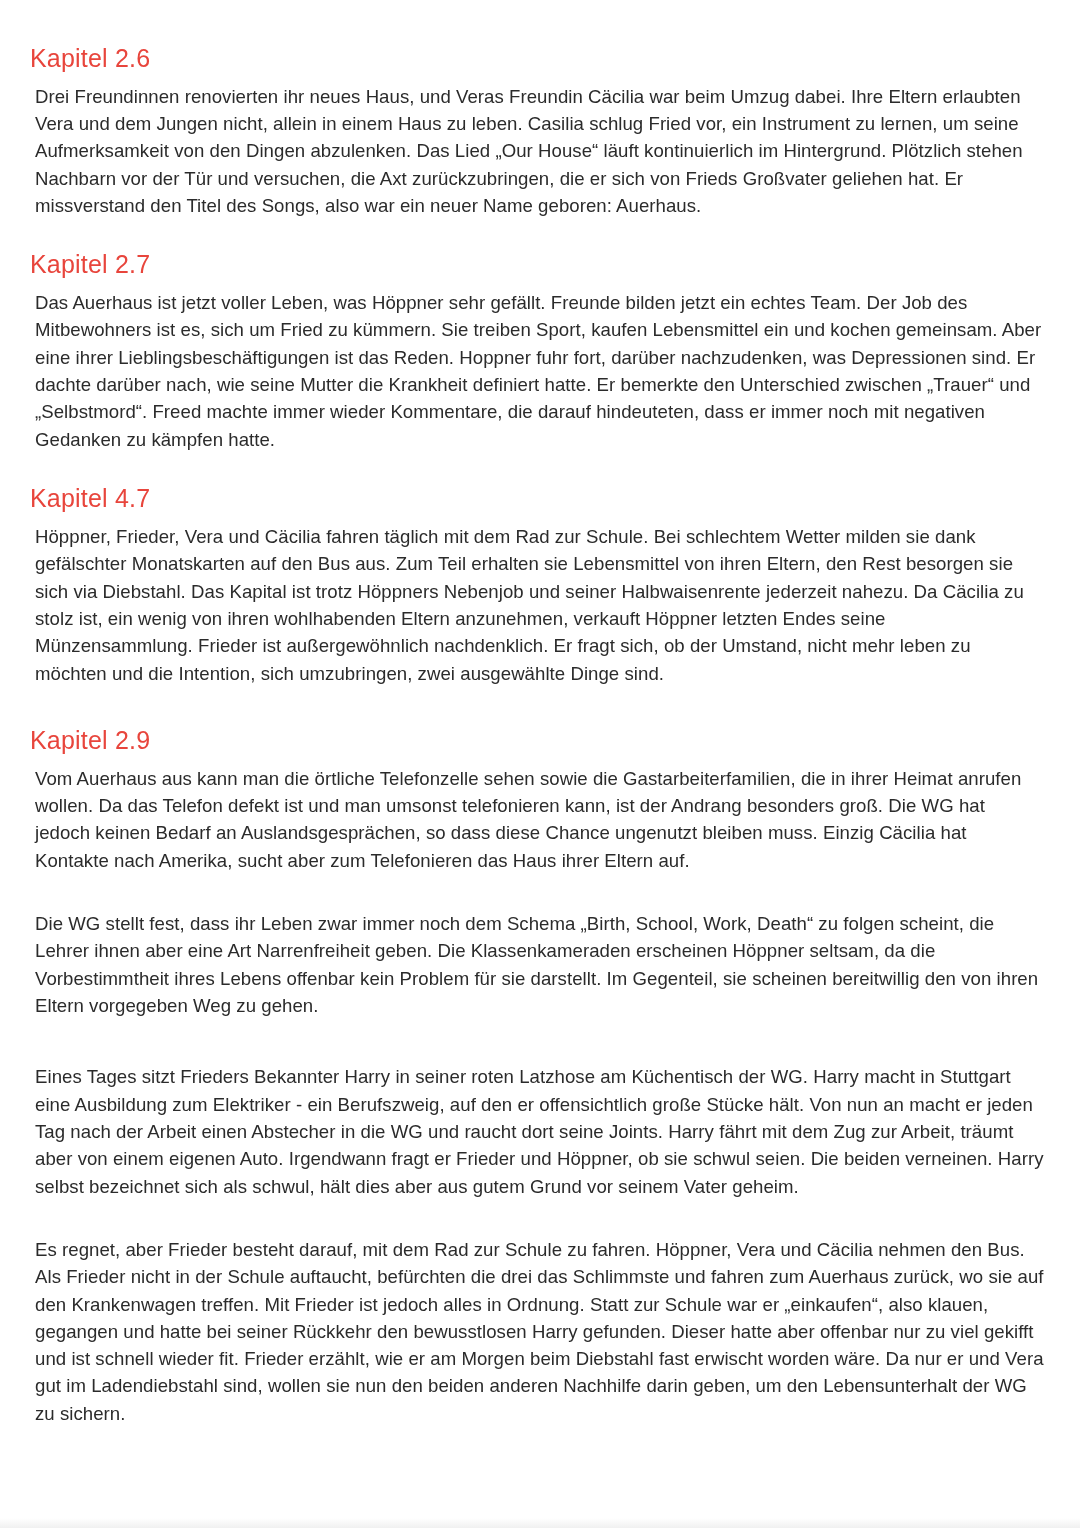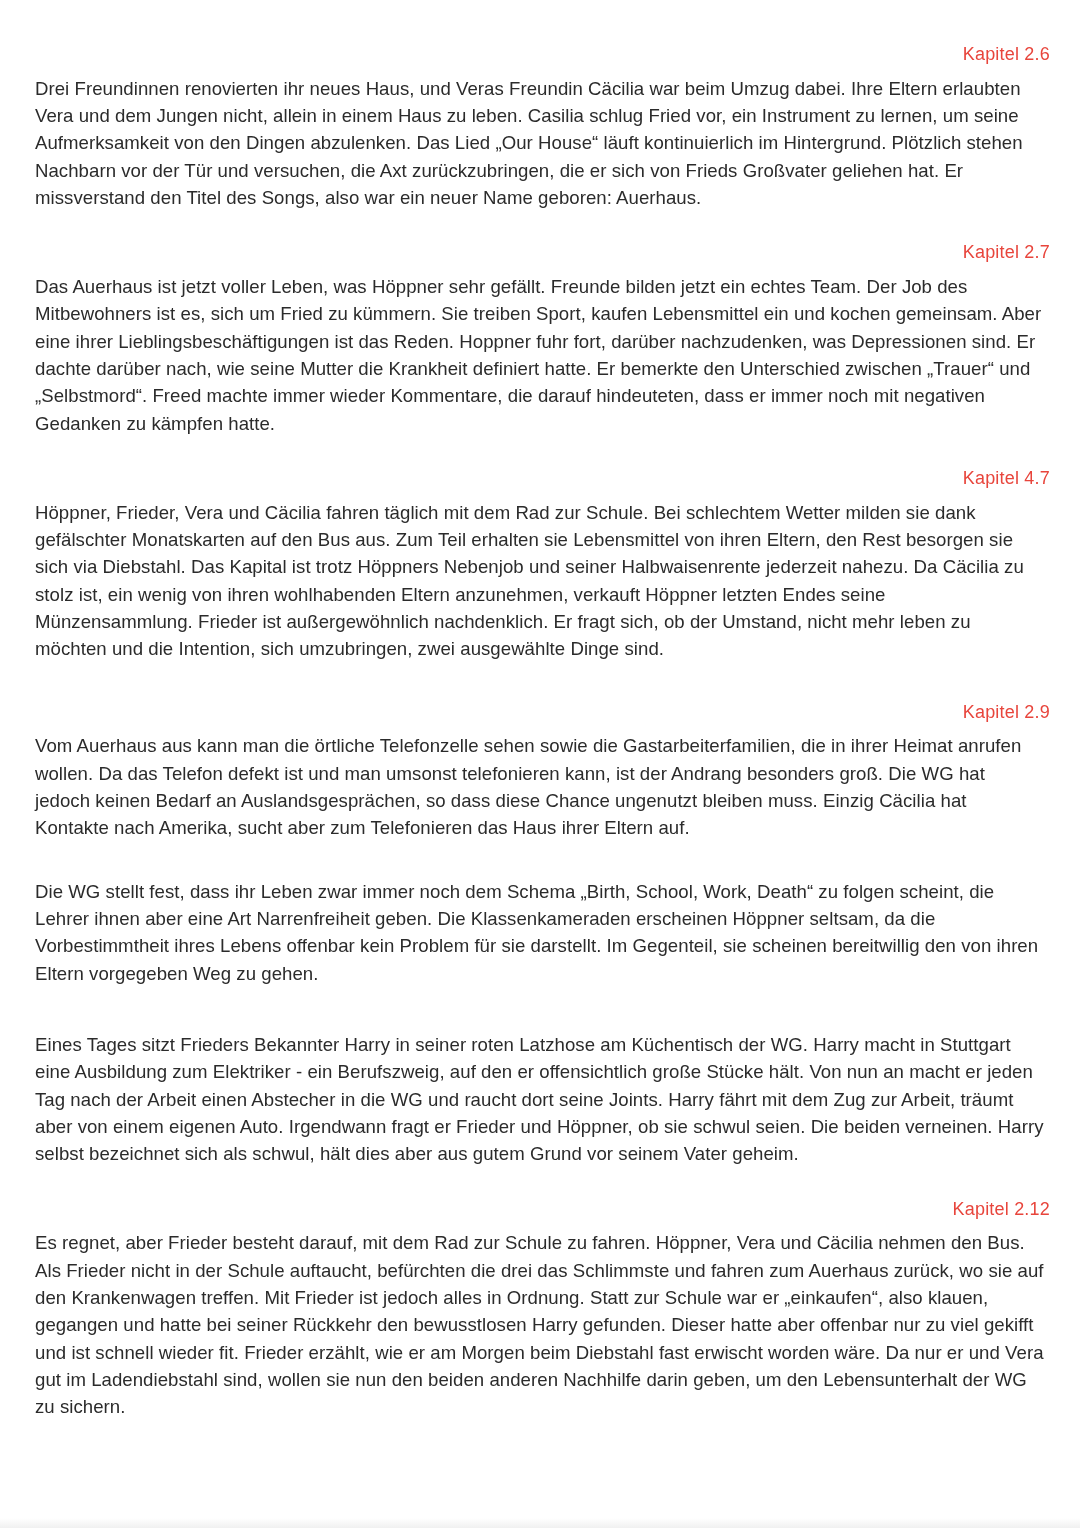--- a/index.html
+++ b/index.html
@@ -20,26 +20,25 @@
     margin: 0 auto;
   }
   .content {
     padding: 0 2px;
   }
   .chapter {
     margin: 0 0 0 0;
   }
   .chapter-title {
     color: #e8453c;
-    font-size: 18px;
+    font-size: 25px;
     font-weight: normal;
     letter-spacing: 0.2px;
     margin: 0 0 10px 0;
     line-height: 1.15;
-    text-align: right;
   }
   .chapter-body {
     color: #2b2b2b;
     font-size: 18.6px;
     line-height: 1.47;
     text-align: left;
     margin: 5px;
     letter-spacing: 0.05px;
   }
   .gap-sm { height: 26px; }
@@ -92,19 +91,18 @@
 
     <div class="gap-md"></div>
 
     <section class="chapter">
       <p class="chapter-body">Eines Tages sitzt Frieders Bekannter Harry in seiner roten Latzhose am Küchentisch der WG. Harry macht in Stuttgart eine Ausbildung zum Elektriker - ein Berufszweig, auf den er offensichtlich große Stücke hält. Von nun an macht er jeden Tag nach der Arbeit einen Abstecher in die WG und raucht dort seine Joints. Harry fährt mit dem Zug zur Arbeit, träumt aber von einem eigenen Auto. Irgendwann fragt er Frieder und Höppner, ob sie schwul seien. Die beiden verneinen. Harry selbst bezeichnet sich als schwul, hält dies aber aus gutem Grund vor seinem Vater geheim.</p>
     </section>
 
     <div class="gap-sm"></div>
 
     <section class="chapter">
-      <h2 class="chapter-title">Kapitel 2.12</h2>
       <p class="chapter-body">Es regnet, aber Frieder besteht darauf, mit dem Rad zur Schule zu fahren. Höppner, Vera und Cäcilia nehmen den Bus. Als Frieder nicht in der Schule auftaucht, befürchten die drei das Schlimmste und fahren zum Auerhaus zurück, wo sie auf den Krankenwagen treffen. Mit Frieder ist jedoch alles in Ordnung. Statt zur Schule war er „einkaufen“, also klauen, gegangen und hatte bei seiner Rückkehr den bewusstlosen Harry gefunden. Dieser hatte aber offenbar nur zu viel gekifft und ist schnell wieder fit. Frieder erzählt, wie er am Morgen beim Diebstahl fast erwischt worden wäre. Da nur er und Vera gut im Ladendiebstahl sind, wollen sie nun den beiden anderen Nachhilfe darin geben, um den Lebensunterhalt der WG zu sichern.</p>
     </section>
 
   </div>
   <div class="page-edge"></div>
 </div>
 
 </body></html>

